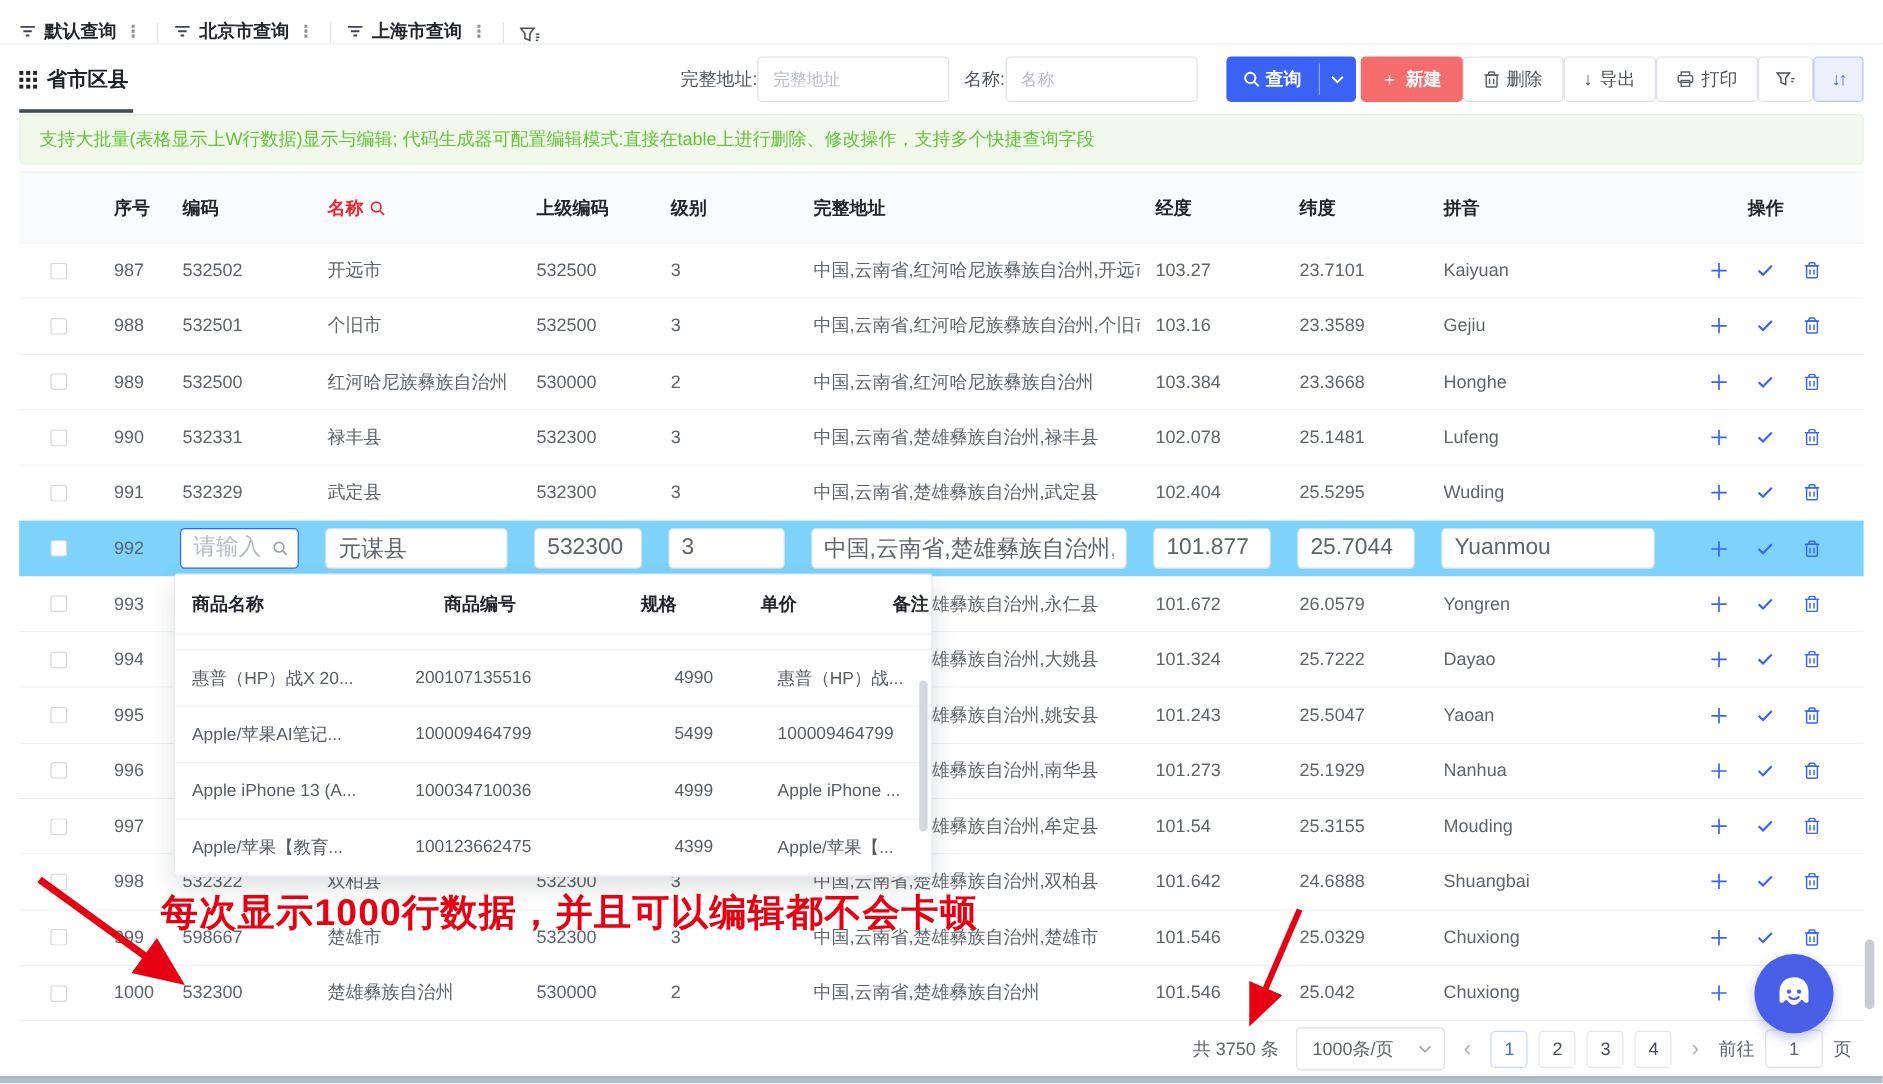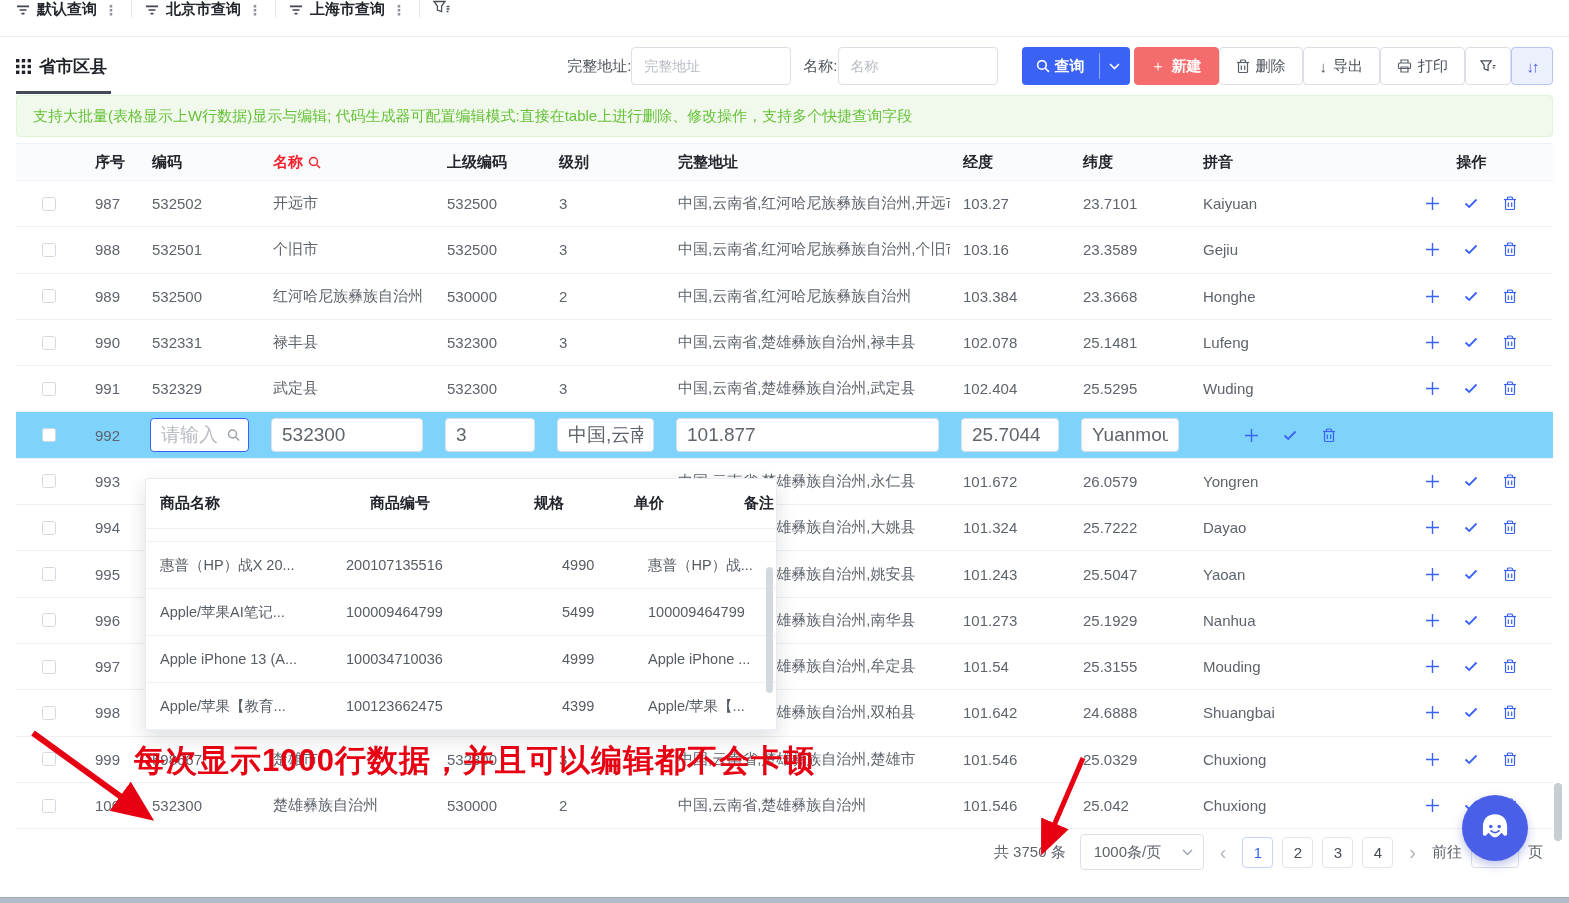--- a/index.html
+++ b/index.html
@@ -1,20 +1,20 @@
 <!DOCTYPE html>
 <html><head>
 <meta charset="utf-8">
 <style>
   *{box-sizing:border-box;}
   body{margin:0;font-family:"Liberation Sans","DejaVu Sans",sans-serif;background:#fff;}
   .page{position:relative;width:1569px;height:903px;background:#fff;overflow:hidden;}
 
   
-  .topbar{display:flex;align-items:flex-start;height:37px;padding:0 16px;border-bottom:1px solid #e9ecf2;gap:13px;}
+  .topbar{display:flex;align-items:flex-end;height:37px;padding:0 16px;border-bottom:1px solid #e9ecf2;gap:13px;}
   .qtab{display:flex;align-items:center;gap:7px;font-size:15px;font-weight:700;color:#23262c;cursor:pointer;}
   .qtab .dots{color:#8d929b;font-weight:700;font-size:14px;}
   .vdiv{width:1px;height:17px;background:#dfe3e9;}
 
   
   .page-head{display:flex;align-items:center;height:58px;padding:0 16px;}
   .title-wrap{display:inline-flex;align-items:center;gap:8px;font-size:17px;font-weight:700;color:#1f2329;padding:17px 4px 13px 0;border-bottom:3px solid #454b54;}
   .controls{margin-left:auto;display:flex;align-items:center;gap:0;}
   .ctl-label{font-size:15px;color:#4e545c;}
   .inp{width:160px;height:38px;border:1px solid #dcdfe6;border-radius:4px;padding:0 12px;font-size:14px;color:#606266;outline:none;background:#fff;}
@@ -27,21 +27,21 @@
   .btn-danger{background:#f56c6c;border-color:#f56c6c;color:#fff;font-weight:600;}
   .btn-icon{width:46px;padding:0;}
   .btn-sort{width:42px;padding:0;background:#eceffc;border-color:#b9c2f2;color:#4a61e8;font-size:15px;letter-spacing:-2px;font-weight:600;}
 
   
   .banner{margin:0 16px 6px;height:42px;display:flex;align-items:center;padding:0 16px;background:#f0f9eb;border:1px solid #e1f3d8;border-radius:4px;font-size:15px;color:#67c23a;}
 
   
   .tbl{margin:0 16px;}
   .trow{display:grid;grid-template-columns:66px 57px 121px 174px 112px 119px 285px 120px 120px 200px 1fr;align-items:center;height:46.3px;border-bottom:1px solid #eef0f5;font-size:15px;color:#5e646c;background:#fff;}
-  .trow.thead{height:38px;background:#fafbfd;border-top:1px solid #eef0f5;font-weight:700;color:#22252b;font-size:15px;}
+  .trow.thead{height:60px;background:#fafbfd;border-top:1px solid #eef0f5;font-weight:700;color:#22252b;font-size:15px;}
   .trow.edit{background:#7dd3fc;}
   .cell{padding:0 13px;overflow:hidden;white-space:nowrap;}
   .cell.hl{color:#f5222d;display:flex;align-items:center;gap:5px;}
   .cell.ctr{display:flex;justify-content:center;padding:0;}
   .ccb{display:flex;justify-content:center;padding:0;}
   .cb{width:14px;height:14px;border:1px solid #d3d7de;border-radius:2.5px;background:#fff;display:inline-block;}
   .ops{display:flex;justify-content:center;align-items:center;gap:25px;padding:0;}
   .op{display:inline-flex;align-items:center;cursor:pointer;line-height:0;}
   .ecell{padding:0 11px;position:relative;}
   .einp{width:100%;height:34px;border:1px solid #dcdfe6;border-radius:4px;padding:0 10px;font-size:19px;color:#5e646c;background:#fff;outline:none;}
@@ -385,20 +385,21 @@
         </div>
         <div class="trow edit">
           <div class="cell ccb">
             <span class="cb"></span>
           </div>
           <div class="cell">992</div>
           <div class="ecell"><input class="einp focus" style="padding-right: 26px;" placeholder="请输入" value=""><span class="mag"><svg width="13" height="13" viewBox="0 0 13 13">
                 <circle cx="5.5" cy="5.5" r="4" fill="none" stroke="#9aa0a8" stroke-width="1.4"></circle>
                 <path d="M8.6 8.6 12 12" stroke="#9aa0a8" stroke-width="1.4"></path>
               </svg></span></div>
+          <div class="ecell"><input class="einp" value="元谋县" style=""></div>
           <div class="ecell"><input class="einp" value="532300" style=""></div>
           <div class="ecell"><input class="einp" value="3" style=""></div>
           <div class="ecell"><input class="einp" value="中国,云南省,楚雄彝族自治州,元谋县" style=""></div>
           <div class="ecell"><input class="einp" value="101.877" style=""></div>
           <div class="ecell"><input class="einp" value="25.7044" style=""></div>
           <div class="ecell"><input class="einp" value="Yuanmou" style=""></div>
           <div class="cell ops">
             <span class="op">
               <svg width="13" height="13" viewBox="0 0 13 13">
                 <path d="M6.5 0v13M0 6.5h13" stroke="#3a62f4" stroke-width="1.4"></path>

